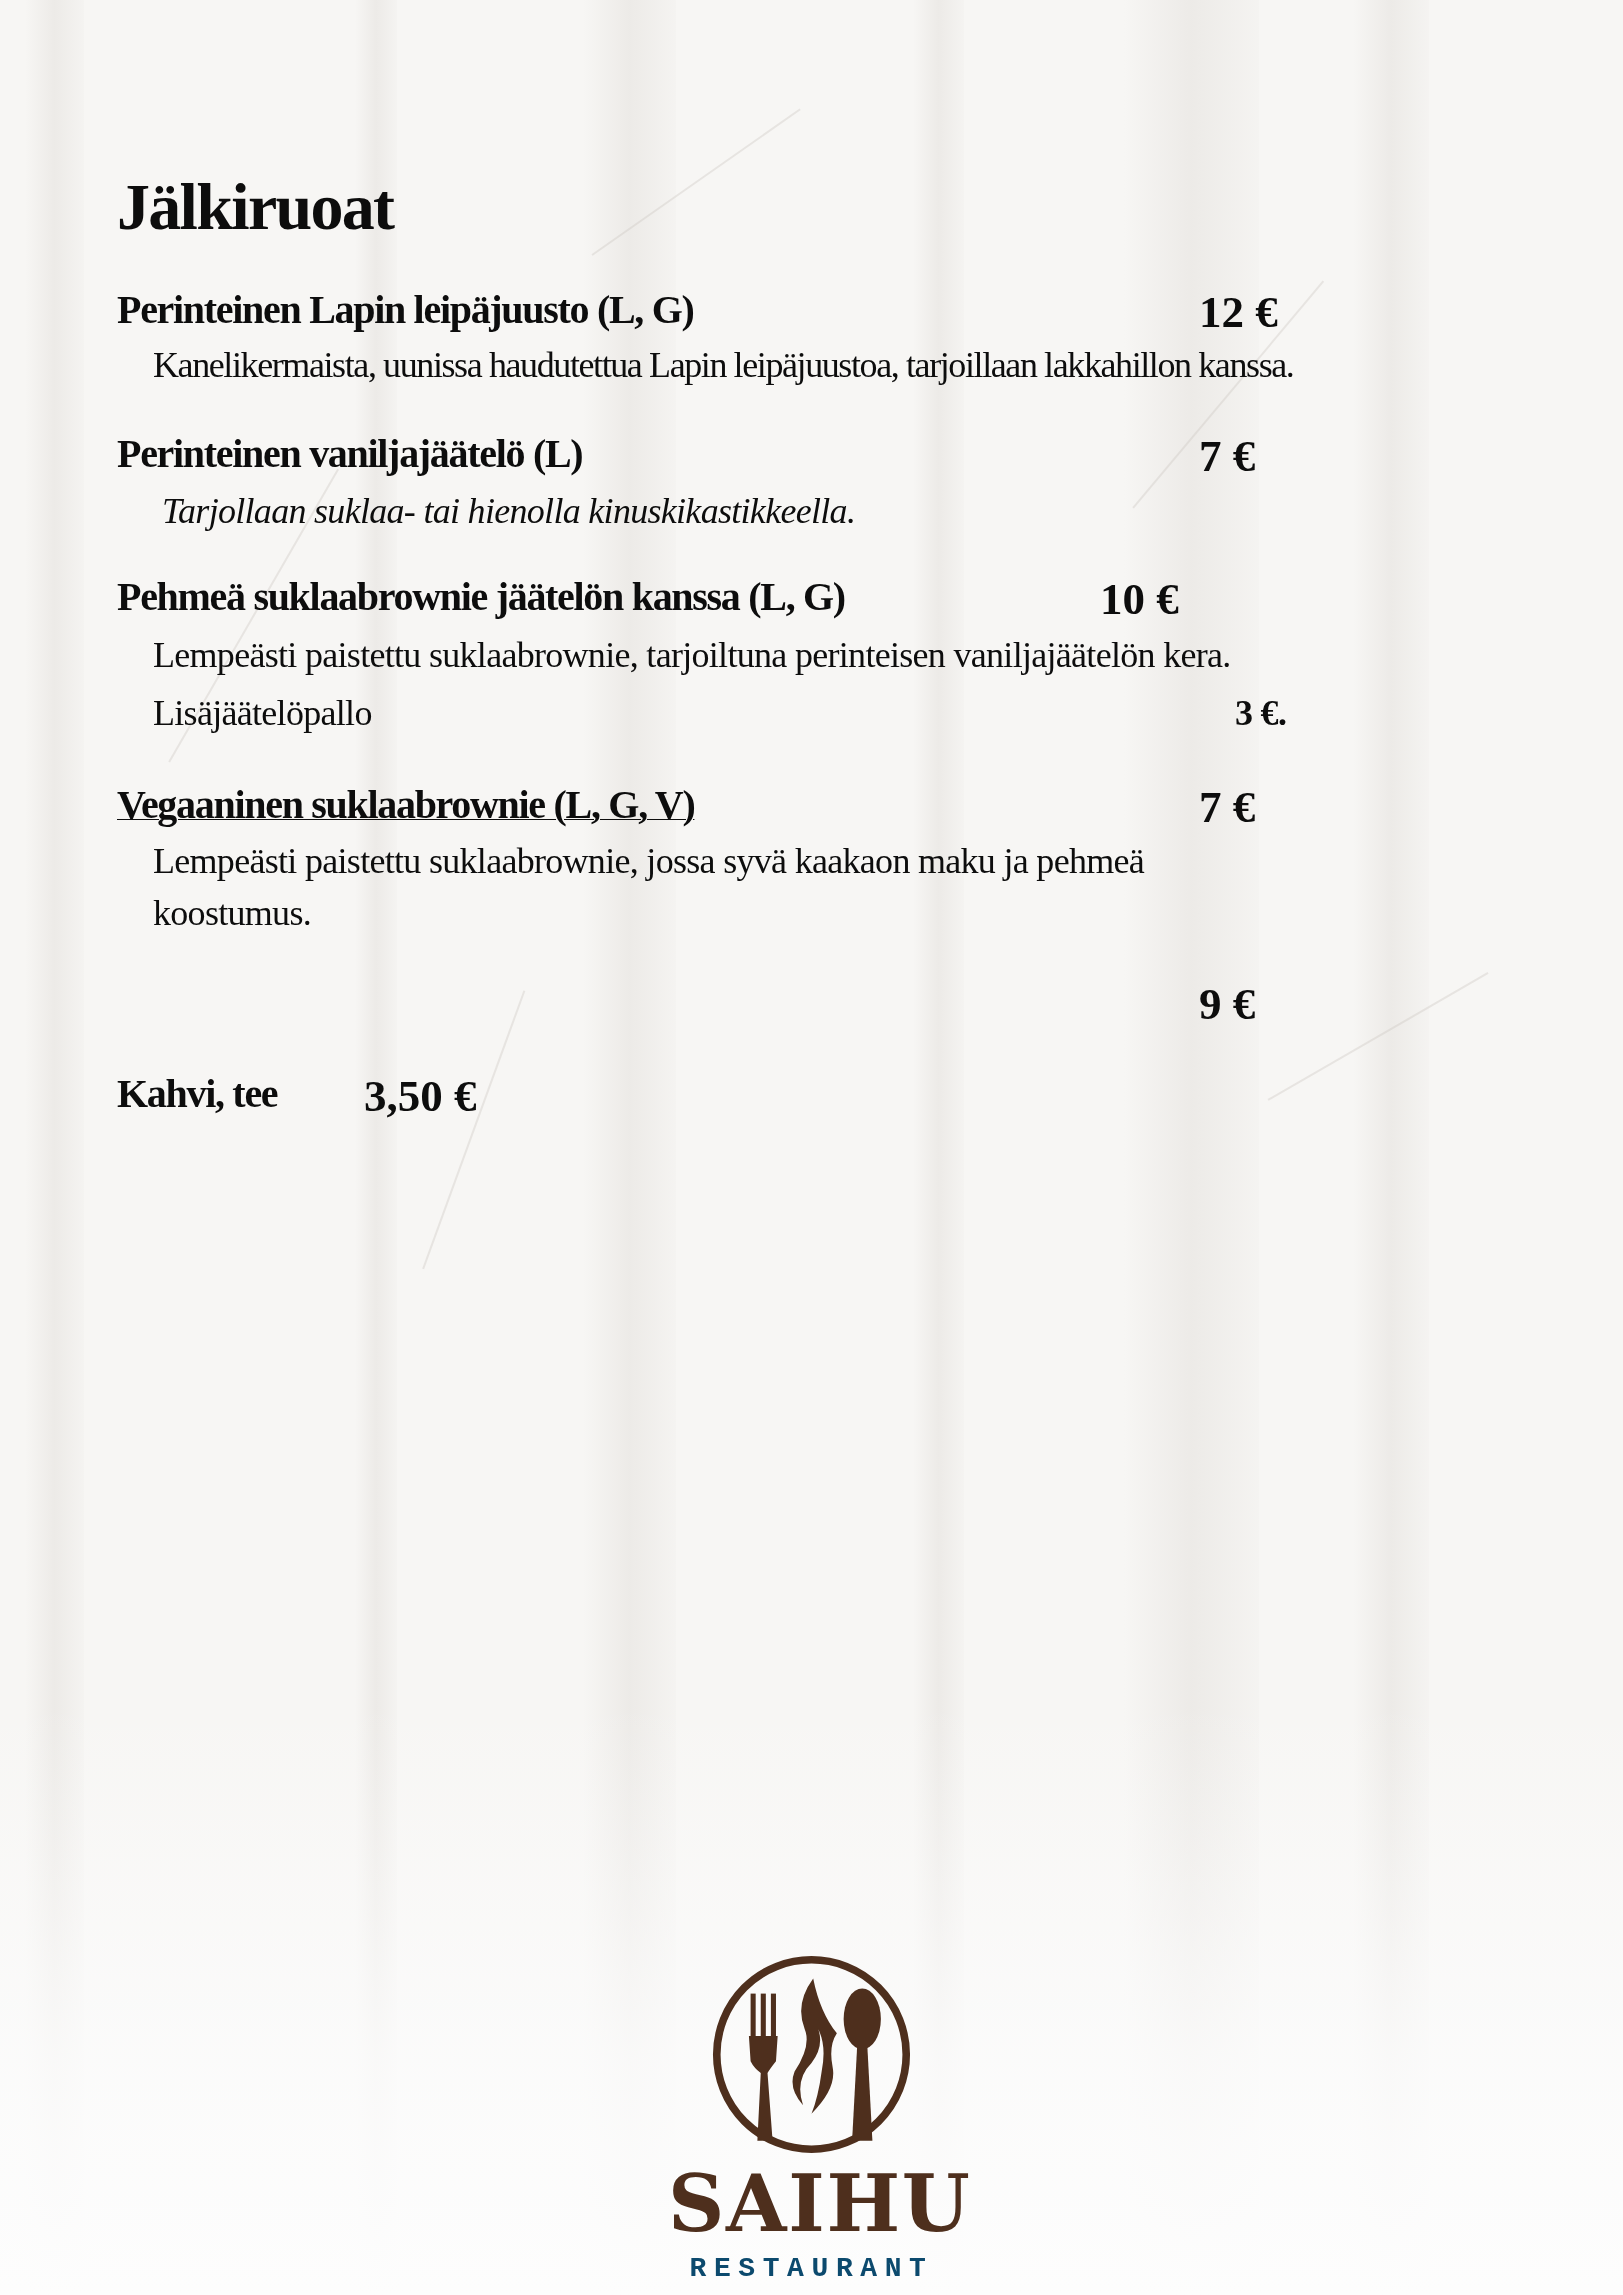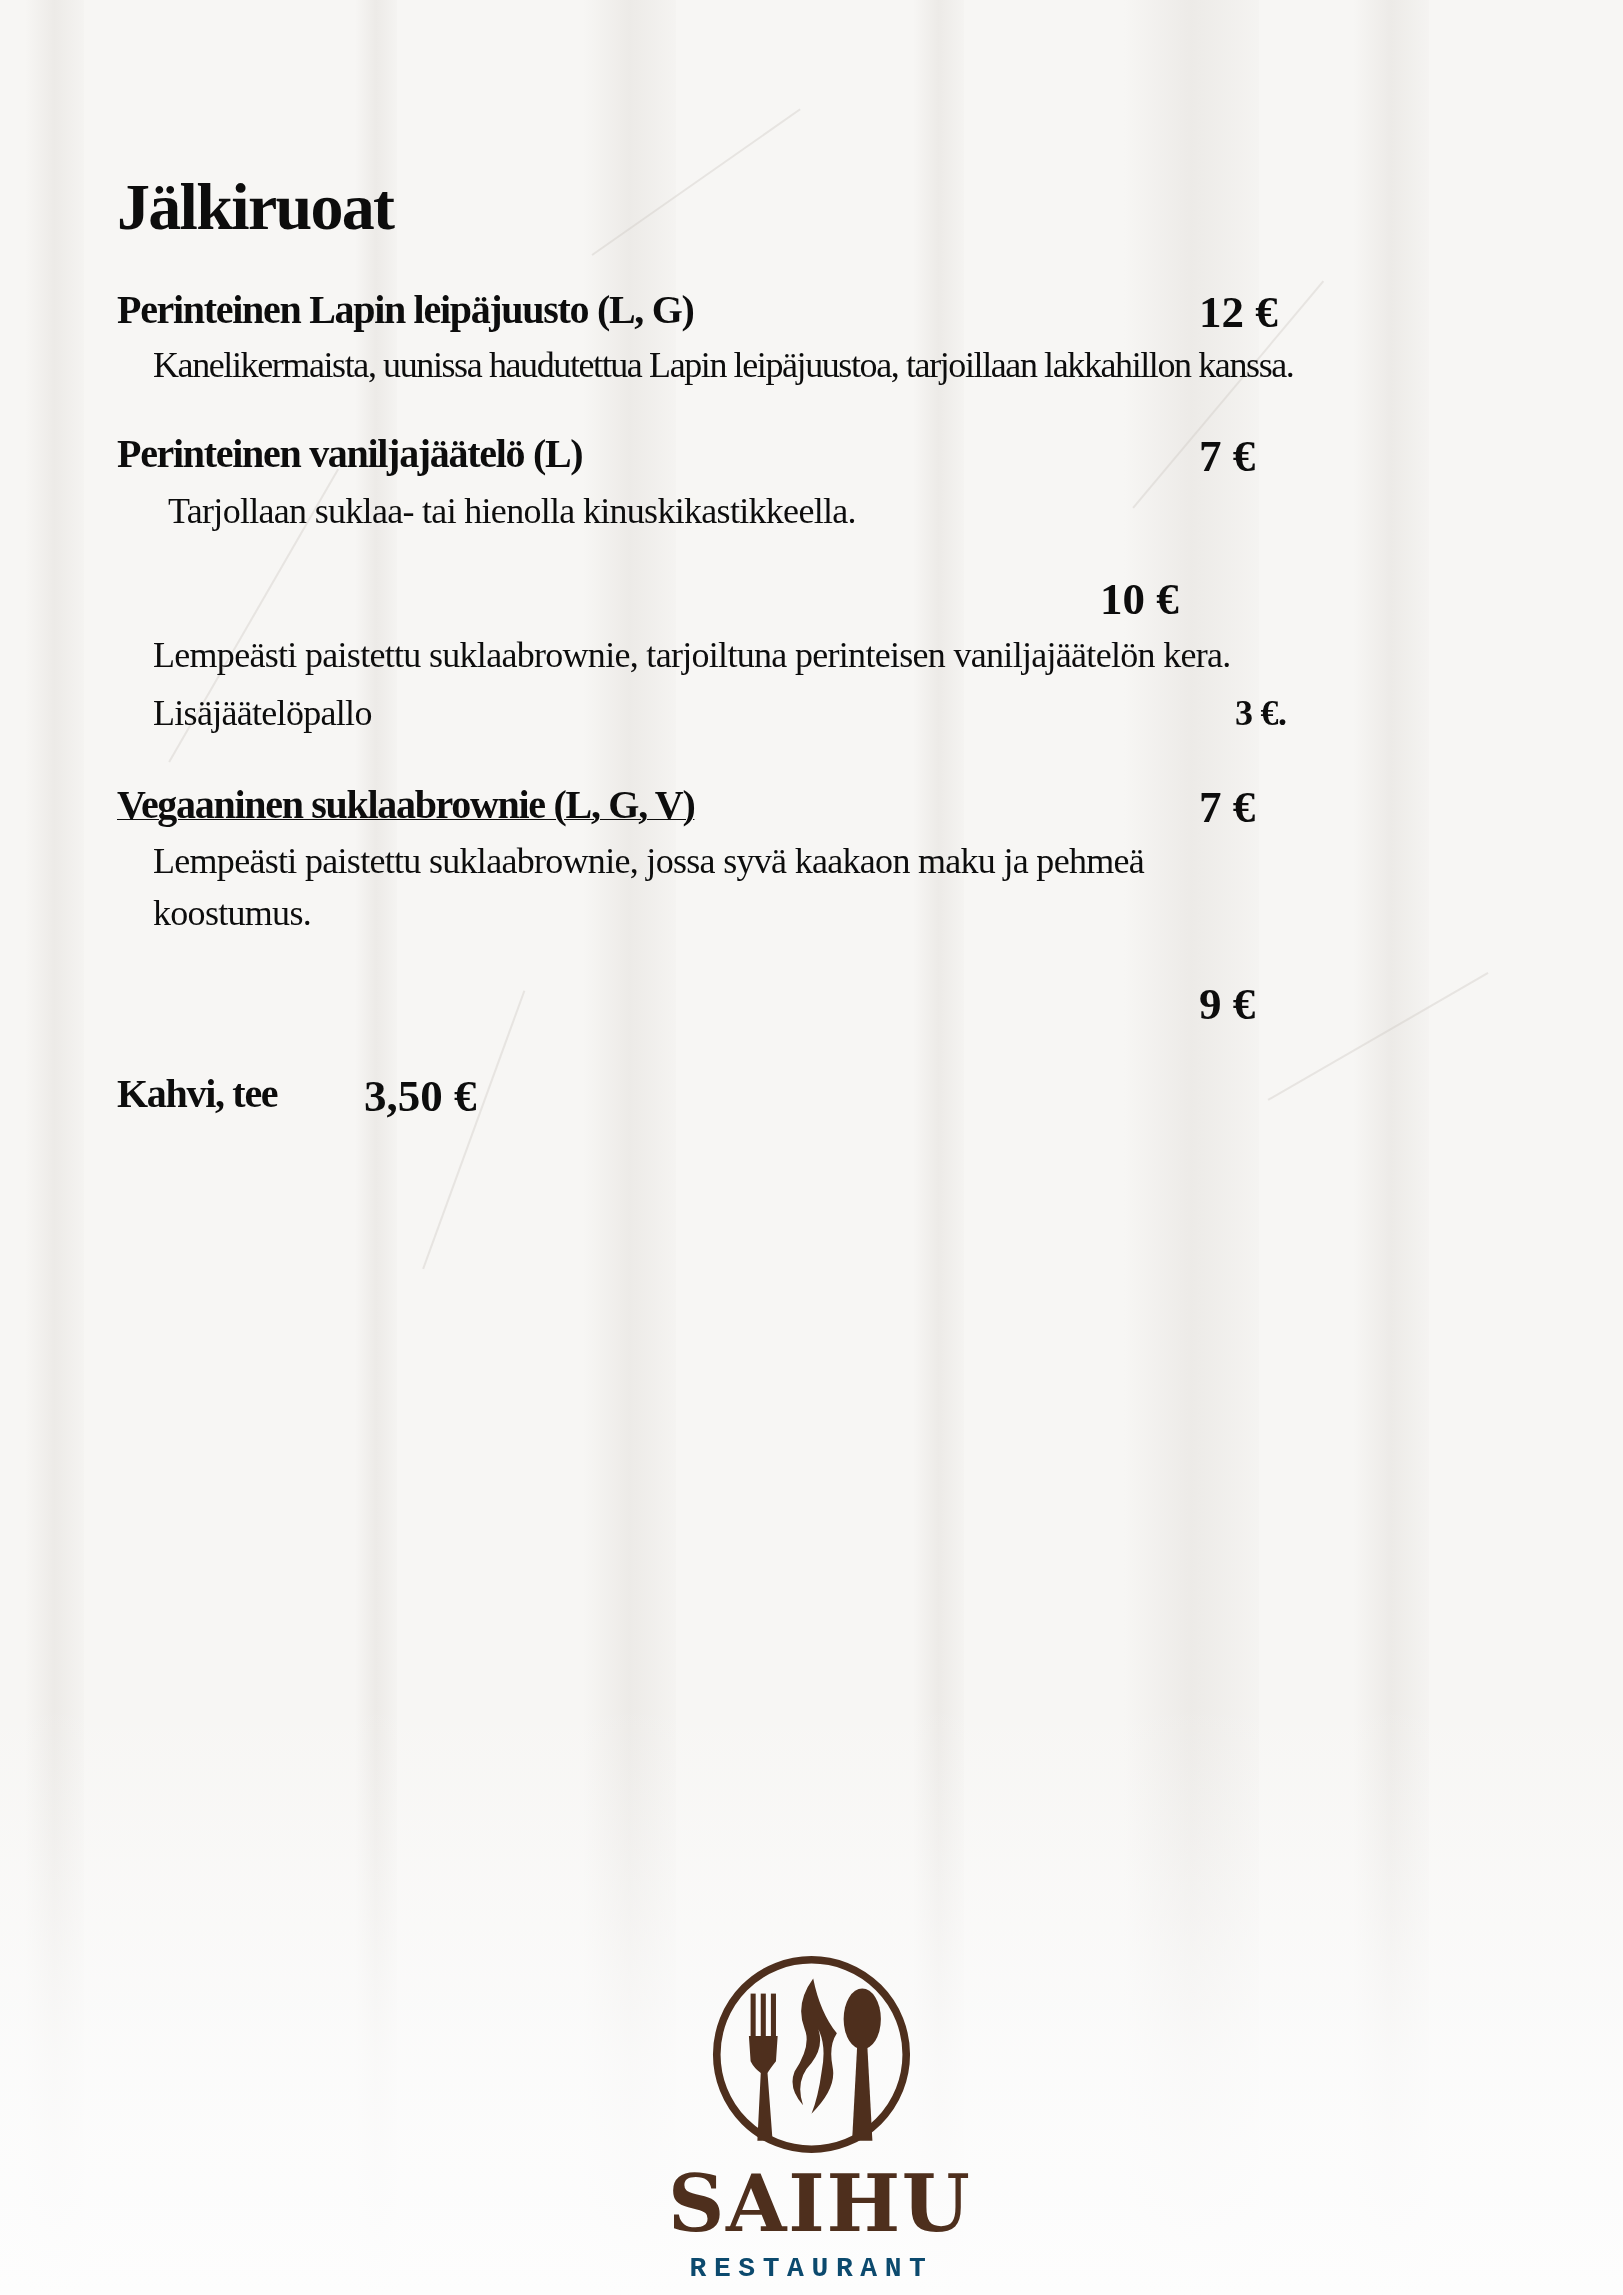--- a/index.html
+++ b/index.html
@@ -50,23 +50,24 @@
   <div class="row" style="top:286px;">
     <span class="iname">Perinteinen Lapin leipäjuusto (L, G)</span>
     <span class="price" style="left:1082px;top:0;">12 €</span>
   </div>
   <div class="desc" style="top:344px;left:0;letter-spacing:-1.4px;">Kanelikermaista, uunissa haudutettua Lapin leipäjuustoa, tarjoillaan lakkahillon kanssa.</div>
 
   <div class="row" style="top:430px;">
     <span class="iname">Perinteinen vaniljajäätelö (L)</span>
     <span class="price" style="left:1082px;top:0;">7 €</span>
   </div>
-  <div class="desc" style="top:490px;left:15px;">Tarjollaan suklaa- tai hienolla kinuskikastikkeella.</div>
+  <div class="desc" style="top:490px;left:9px;font-style:italic;">Tarjollaan suklaa- tai hienolla kinuskikastikkeella.</div>
 
   <div class="row" style="top:573px;">
+    <span class="iname">Pehmeä suklaabrownie jäätelön kanssa (L, G)</span>
     <span class="price" style="left:983px;top:0;">10 €</span>
   </div>
   <div class="desc" style="top:634px;left:0;">Lempeästi paistettu suklaabrownie, tarjoiltuna perinteisen vaniljajäätelön kera.</div>
   <div class="desc" style="top:692px;left:0;">Lisäjäätelöpallo</div>
   <div class="desc" style="top:692px;left:1082px;font-weight:bold;">3 €.</div>
 
   <div class="row" style="top:781px;text-decoration:underline;">
     <span class="iname">Vegaaninen suklaabrownie (L, G, V)</span>
     <span class="price" style="left:1082px;top:0;">7 €</span>
   </div>

